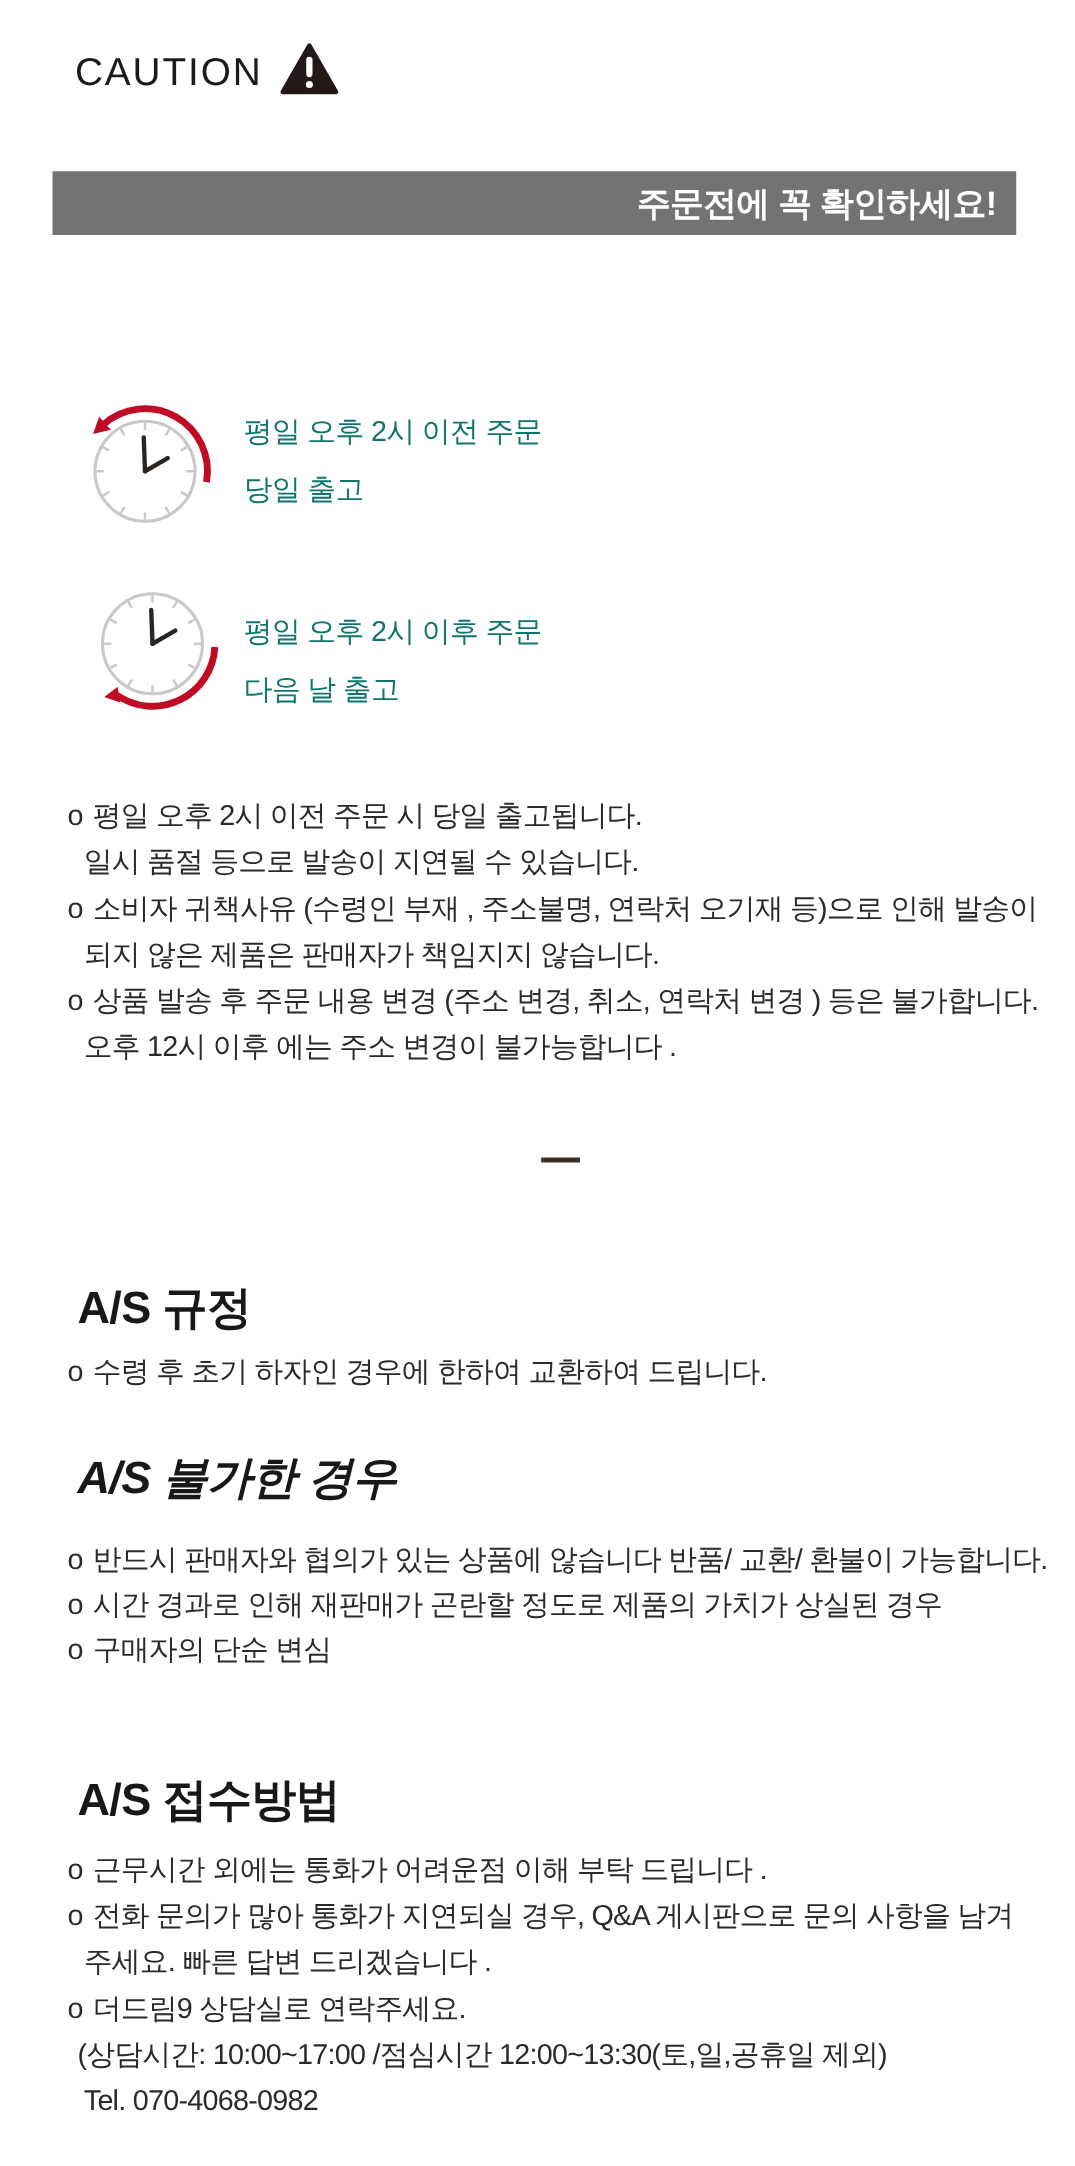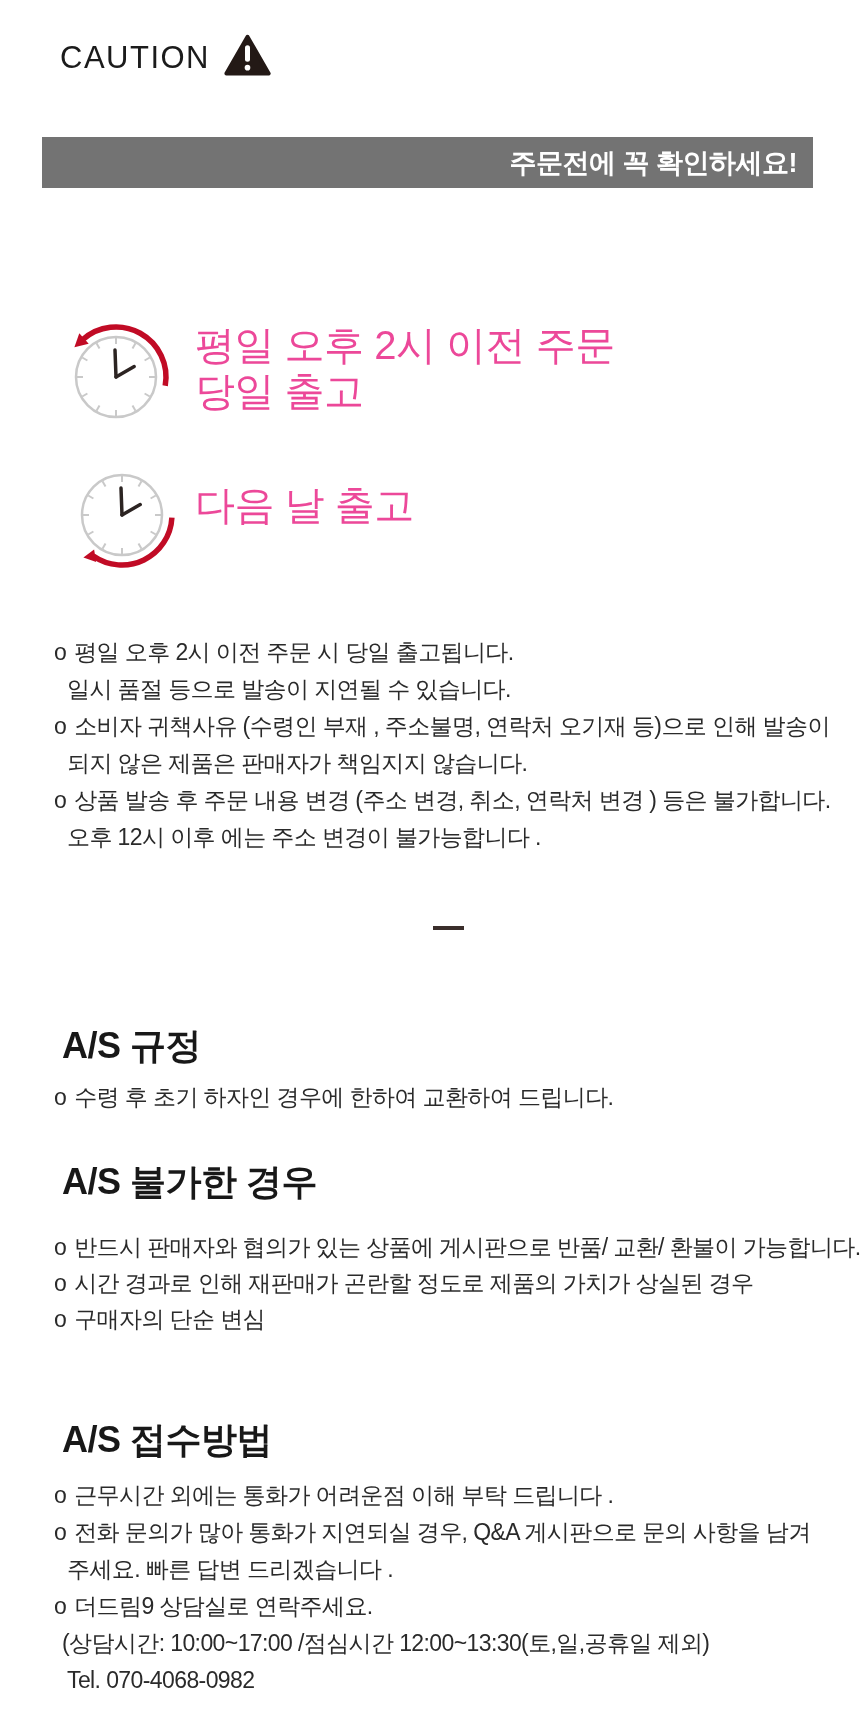--- a/index.html
+++ b/index.html
@@ -11,21 +11,21 @@
   
   .caution{top:34px;left:60px;display:flex;align-items:center;gap:14px;}
   .caution-title{font-size:31px;letter-spacing:1.5px;color:#1b1b1b;font-weight:400;}
   
   .banner{
     top:137px;left:42px;width:771px;height:51px;background:#737373;color:#ffffff;
     display:flex;align-items:center;justify-content:flex-end;
     font-size:27px;font-weight:700;padding-right:16px;box-sizing:border-box;letter-spacing:-0.5px;
   }
   
-  .ship-text{left:195px;font-size:40px;line-height:46px;font-weight:500;color:#ec4899;letter-spacing:-0.5px;white-space:nowrap;}
+  .ship-text{left:195px;font-size:23px;line-height:46px;font-weight:500;color:#0f766e;letter-spacing:-0.5px;white-space:nowrap;}
   .ship-text div{height:46px;}
   
   .note{left:54px;font-size:23px;line-height:28px;color:#2a2a2a;letter-spacing:-0.6px;white-space:nowrap;}
   .note.cont{left:67px;}
   .bm{margin-right:8px;}
   
   .dash{top:926px;left:433px;width:31px;height:4px;background:#3a2e2b;}
   
   .sec-h{left:62px;font-size:36px;font-weight:600;color:#181818;letter-spacing:-0.5px;}
 </style>
@@ -102,20 +102,21 @@
         <line x1="60" y1="65" x2="59" y2="38"></line>
         <line x1="60" y1="65" x2="78.2" y2="54.5"></line>
       </g>
       <g>
         <path d="M 109.9 67.6 A 50 50 0 0 1 31.3 106" stroke="#c10b25" stroke-width="5.5" fill="none"></path>
         <polygon points="21.4,107.6 32.1,99.4 34.2,112" fill="#c10b25"></polygon>
       </g>
     </svg>
   </div>
   <div class="abs ship-text" style="top:482px;">
+    <div>평일 오후 2시 이후 주문</div>
     <div>다음 날 출고</div>
   </div>
 
   <div class="abs note" style="top:638px;">
     <span class="bm">o</span><span>평일 오후 2시 이전 주문 시 당일 출고됩니다.</span>
   </div>
   <div class="abs note cont" style="top:675px;">
     <span>일시 품절 등으로 발송이 지연될  수 있습니다.</span>
   </div>
   <div class="abs note" style="top:712px;">
@@ -131,23 +132,23 @@
     <span>오후 12시 이후 에는 주소 변경이  불가능합니다 .</span>
   </div>
 
   <div class="abs dash"></div>
 
   <div class="abs sec-h" style="top:1022px;">A/S 규정</div>
   <div class="abs note" style="top:1083px;">
     <span class="bm">o</span><span>수령 후 초기 하자인 경우에 한하여 교환하여 드립니다.</span>
   </div>
 
-  <div class="abs sec-h" style="top:1158px;">A/S 불가한 경우</div>
+  <div class="abs sec-h" style="top:1158px;font-style:italic;">A/S 불가한 경우</div>
   <div class="abs note" style="top:1233px;">
-    <span class="bm">o</span><span>반드시 판매자와 협의가 있는 상품에 게시판으로 반품/ 교환/ 환불이 가능합니다.</span>
+    <span class="bm">o</span><span>반드시 판매자와 협의가 있는 상품에 않습니다 반품/ 교환/ 환불이 가능합니다.</span>
   </div>
   <div class="abs note" style="top:1269px;">
     <span class="bm">o</span><span>시간 경과로 인해 재판매가 곤란할 정도로 제품의 가치가 상실된 경우</span>
   </div>
   <div class="abs note" style="top:1305px;">
     <span class="bm">o</span><span>구매자의 단순 변심</span>
   </div>
 
   <div class="abs sec-h" style="top:1416px;">A/S 접수방법</div>
   <div class="abs note" style="top:1481px;">

